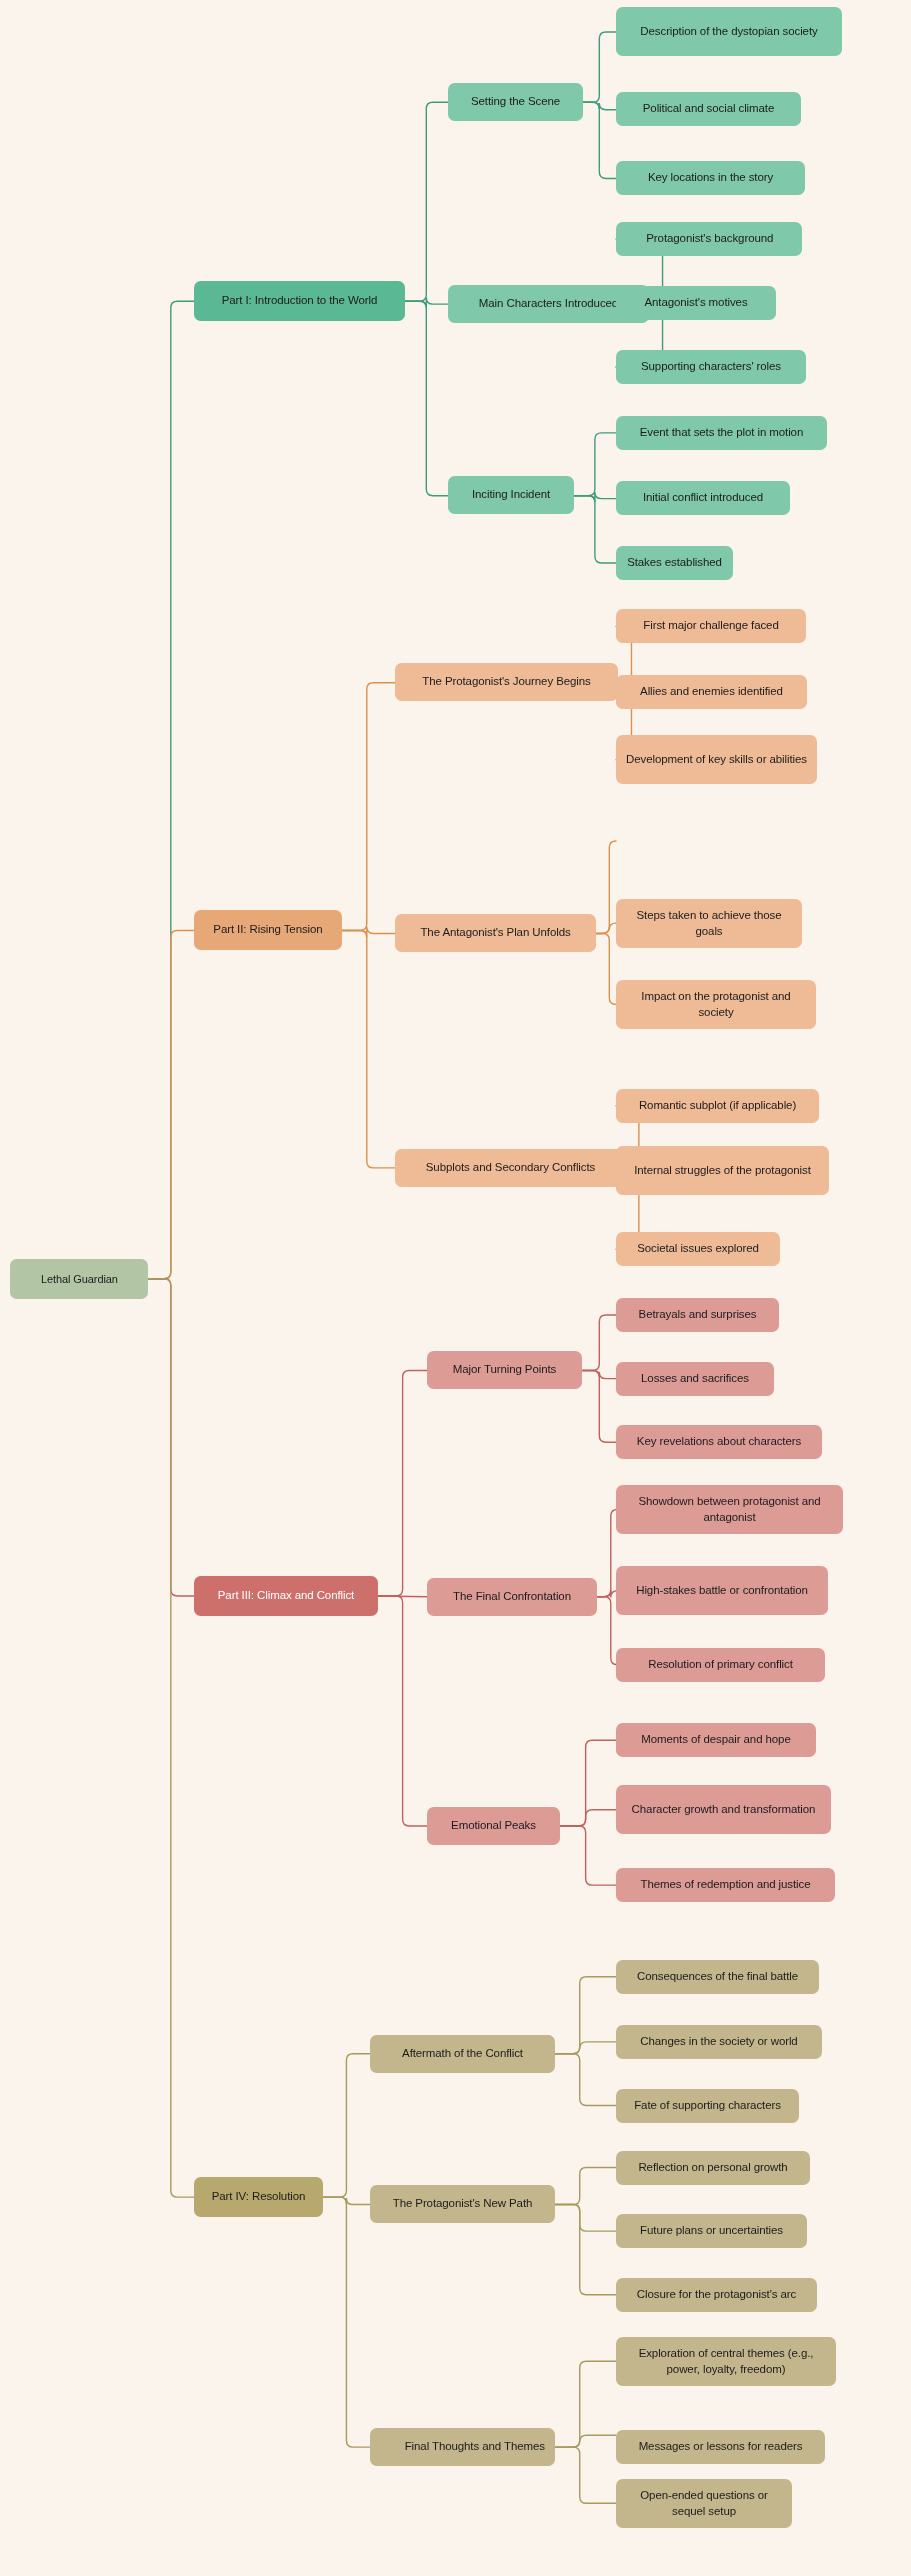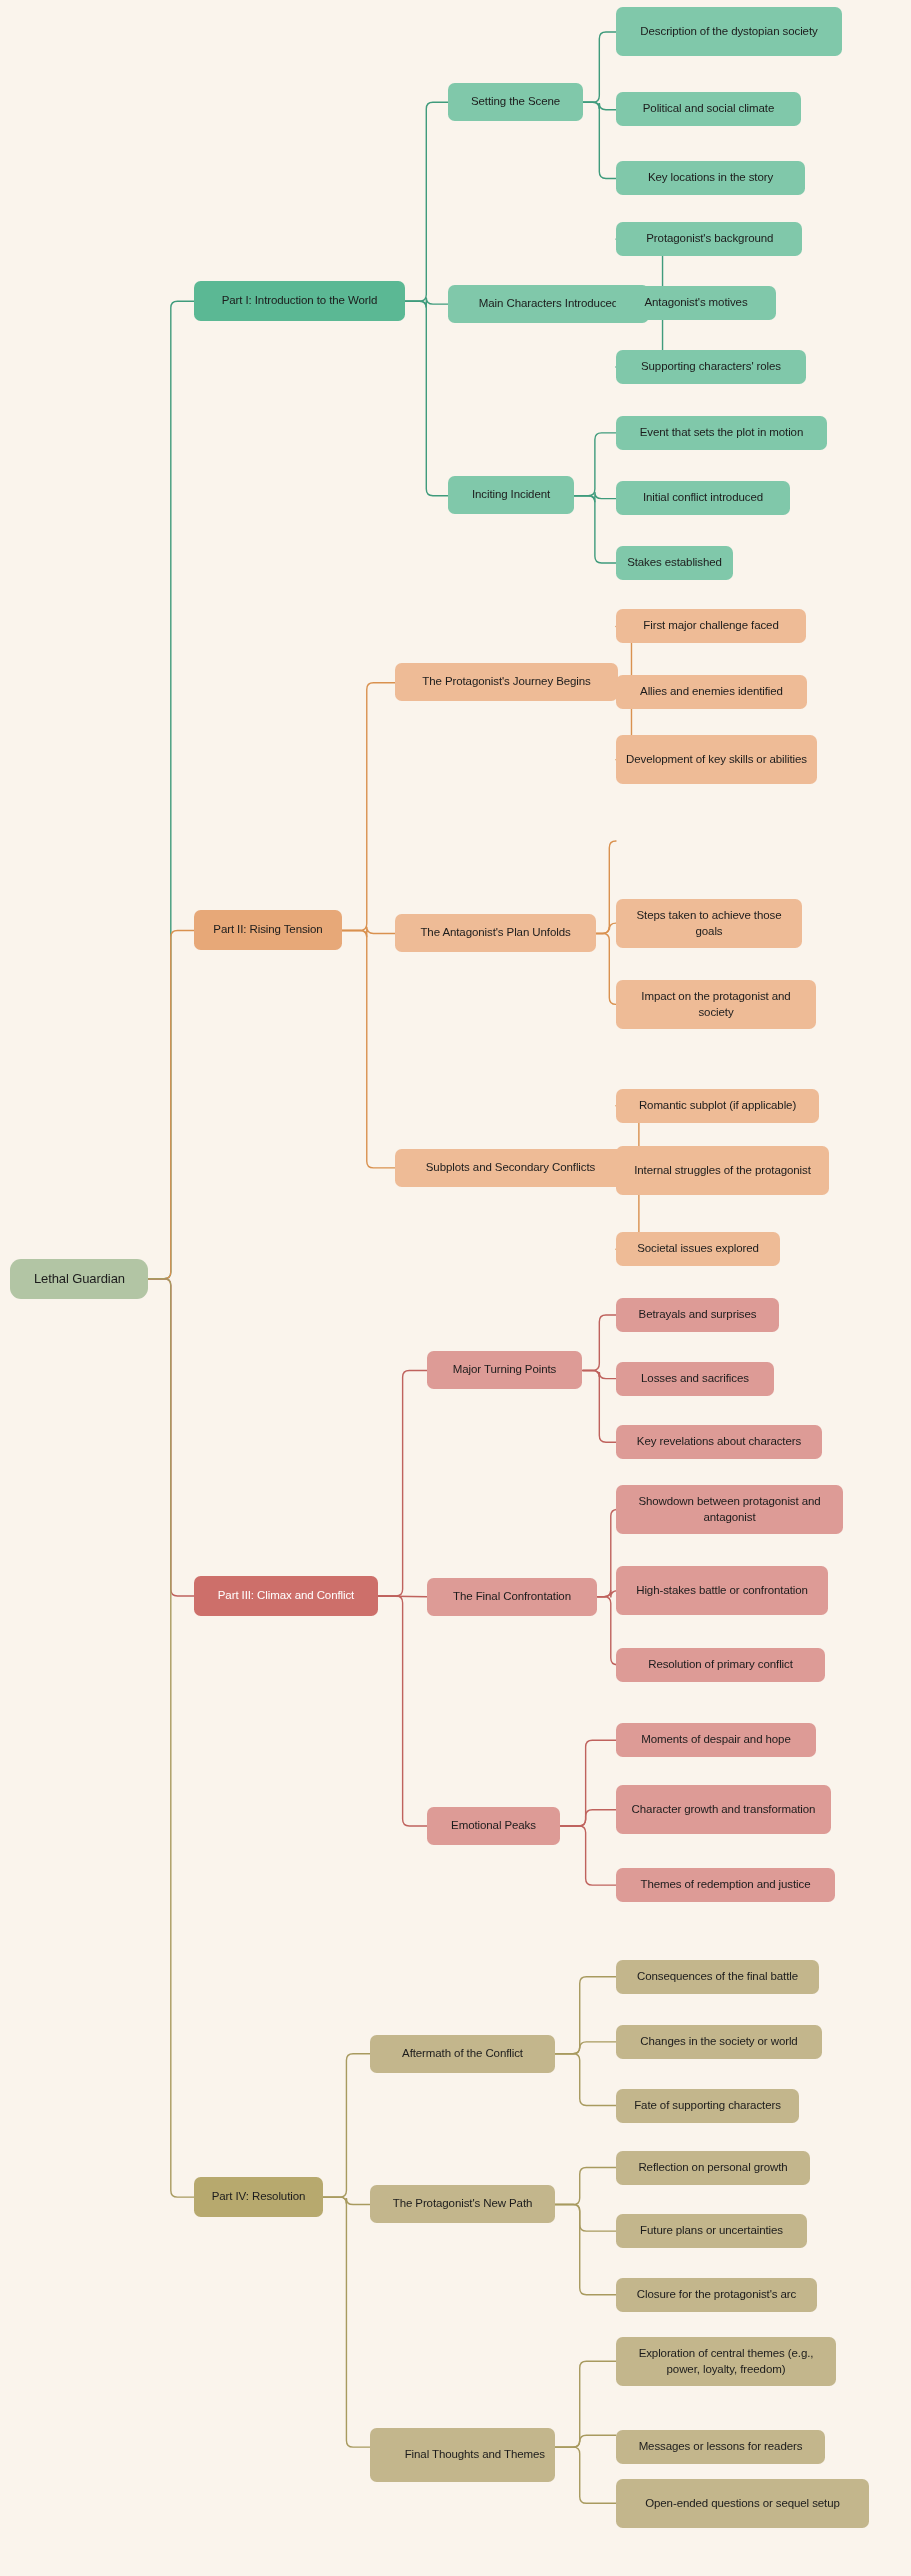--- a/index.html
+++ b/index.html
@@ -31,21 +31,21 @@
     justify-content: center;
     text-align: center;
     border-radius: 6.7px;
     padding: 3px 7.4px;
     line-height: 1.34;
     color: #1c1c1c;
     font-size: 11.5px;
     letter-spacing: -0.1px;
     z-index: 2;
   }
-  .node.root       { background: #b2c5a4; font-size: 13px; border-radius: 11px; }
+  .node.root       { background: #b2c5a4; font-size: 11px; }
   .node.p1         { background: #5bb894; color: #1c1c1c; }
   .node.p1b        { background: #80c8aa; }
   .node.p1c        { background: #80c8aa; }
   .node.p2         { background: #e7a878; }
   .node.p2b        { background: #eebb96; }
   .node.p2c        { background: #eebb96; }
   .node.p3         { background: #cd6f6a; color: #ffffff; }
   .node.p3b        { background: #dd9b96; }
   .node.p3c        { background: #dd9b96; }
   .node.p4         { background: #b7a96e; }
@@ -151,18 +151,18 @@
     <div class="node p3c" style="left: 616px; top: 1868px; width: 219px; height: 34px;">Themes of redemption and justice</div>
     <div class="node p4" style="left: 194px; top: 2177px; width: 129px; height: 40px;">Part IV: Resolution</div>
     <div class="node p4b" style="left: 370px; top: 2035px; width: 185px; height: 38px;">Aftermath of the Conflict</div>
     <div class="node p4c" style="left: 616px; top: 1960px; width: 203px; height: 34px;">Consequences of the final battle</div>
     <div class="node p4c" style="left: 616px; top: 2025px; width: 206px; height: 34px; text-align: center;">Changes in the society or world</div>
     <div class="node p4c" style="left: 616px; top: 2089px; width: 183px; height: 34px;">Fate of supporting characters</div>
     <div class="node p4b" style="left: 370px; top: 2185px; width: 185px; height: 38px;">The Protagonist's New Path</div>
     <div class="node p4c" style="left: 616px; top: 2151px; width: 194px; height: 34px;">Reflection on personal growth</div>
     <div class="node p4c" style="left: 616px; top: 2214px; width: 191px; height: 34px;">Future plans or uncertainties</div>
     <div class="node p4c" style="left: 616px; top: 2278px; width: 201px; height: 34px;">Closure for the protagonist's arc</div>
-    <div class="node p4b" style="left: 370px; top: 2428px; width: 185px; height: 54px; padding-left: 32px;">Final Thoughts and Themes</div>
+    <div class="node p4b" style="left: 370px; top: 2428px; width: 185px; height: 38px; padding-left: 32px;">Final Thoughts and Themes</div>
     <div class="node p4c" style="left: 616px; top: 2337px; width: 220px; height: 49px;">Exploration of central themes (e.g., power, loyalty, freedom)</div>
     <div class="node p4c" style="left: 616px; top: 2418px; width: 209px; height: 34px; margin-top: 12px;">Messages or lessons for readers</div>
-    <div class="node p4c" style="left: 616px; top: 2479px; width: 253px; height: 49px; text-align: right;">Open-ended questions or sequel setup</div>
+    <div class="node p4c" style="left: 616px; top: 2479px; width: 176px; height: 49px;">Open-ended questions or sequel setup</div>
   </div>
 
 
 </body></html>

